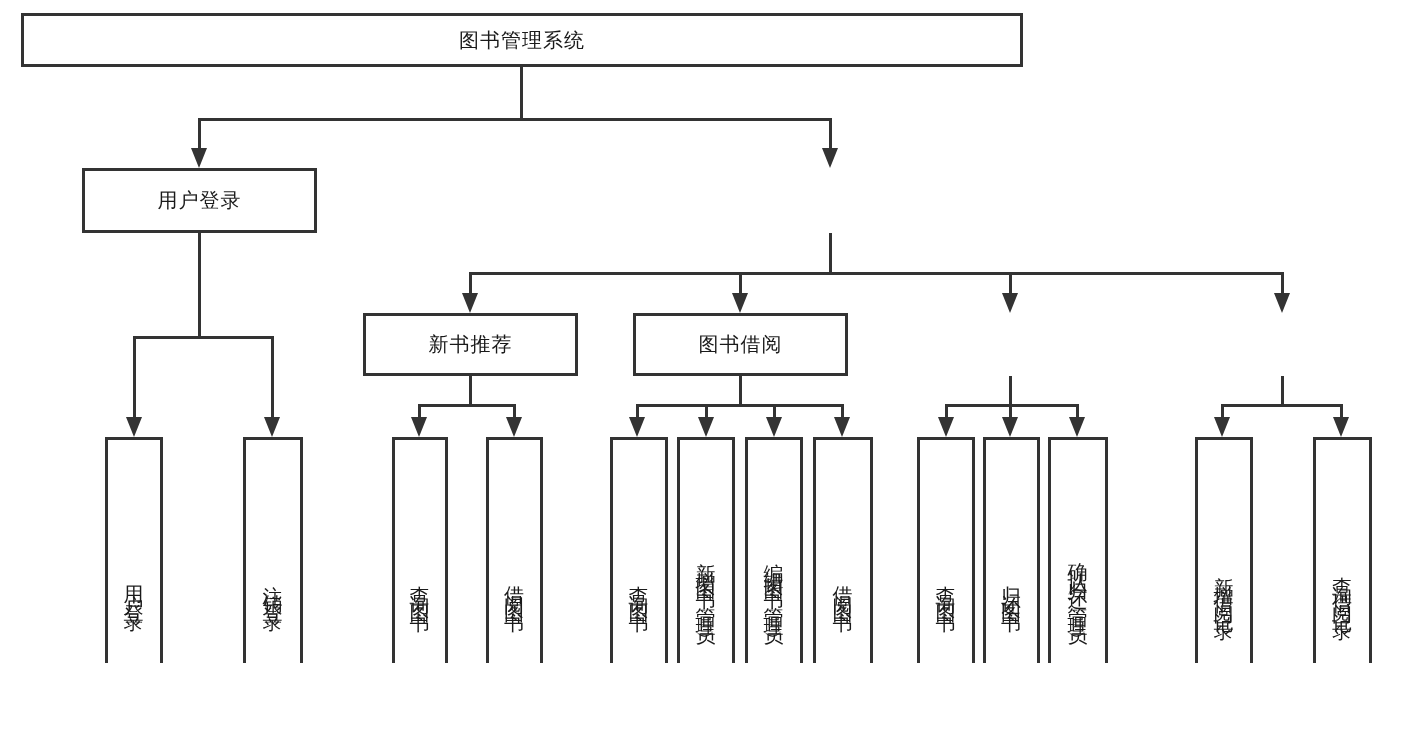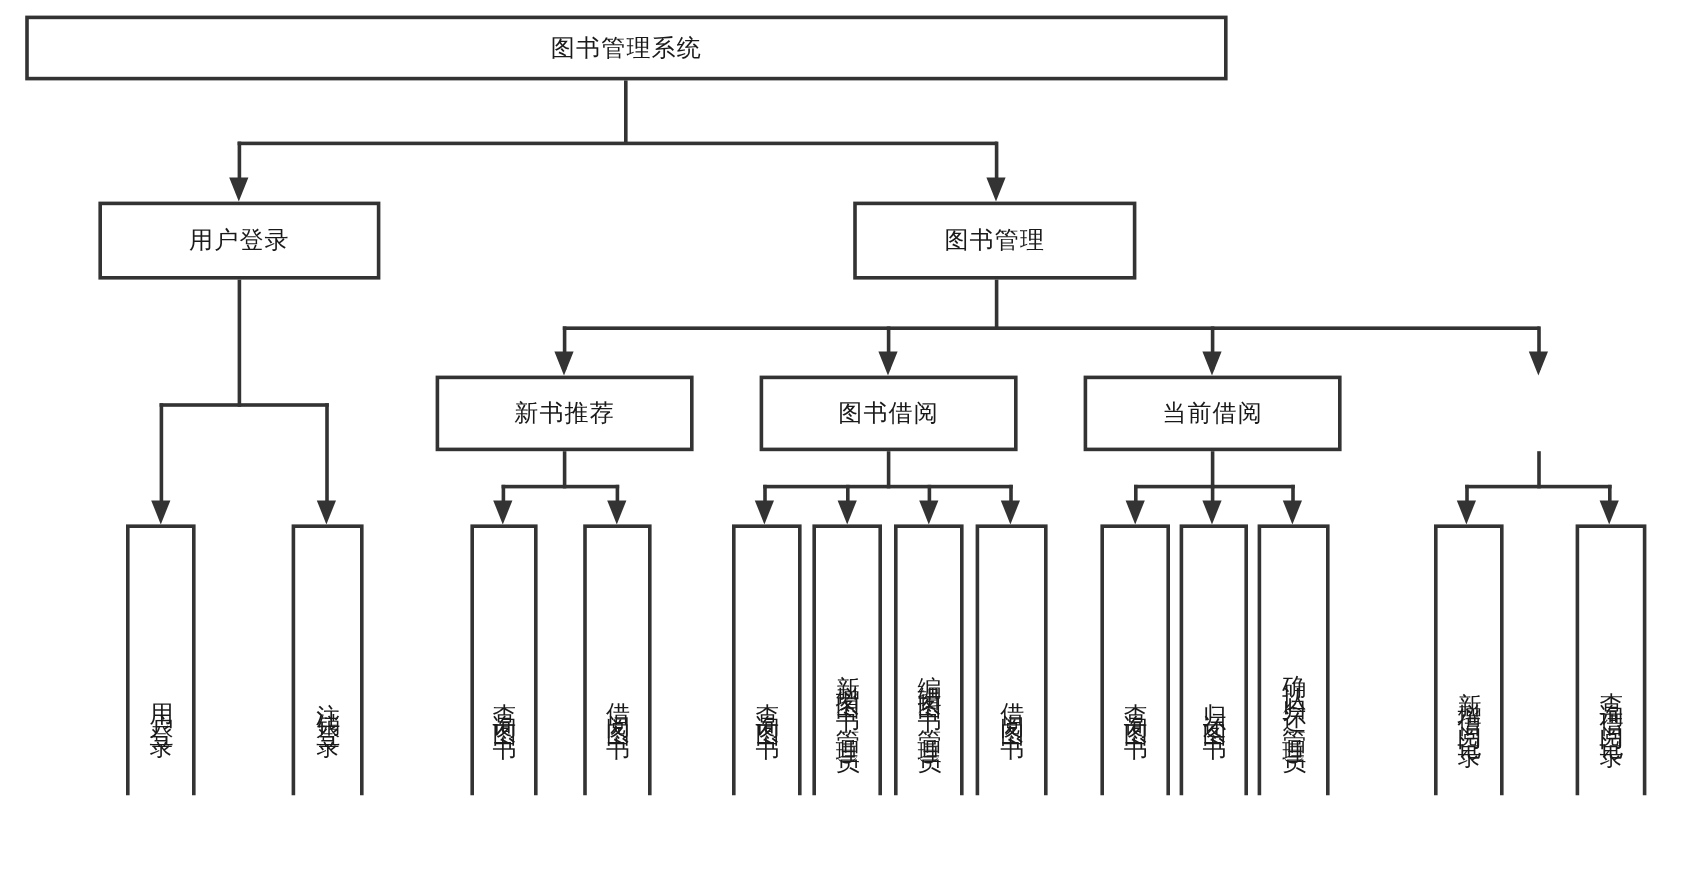--- a/index.html
+++ b/index.html
@@ -70,21 +70,20 @@
   <div>
     <div class="vline" style="left:520px;top:67px;height:52px;"></div>
     <div class="hline" style="left:198px;top:118px;width:633px;"></div>
     <div class="vline" style="left:198px;top:118px;height:36px;"></div>
     <div class="arrow" style="left:191px;top:148px;"></div>
     <div class="vline" style="left:829px;top:118px;height:36px;"></div>
     <div class="arrow" style="left:822px;top:148px;"></div>
   </div>
 
   <div class="hbox" style="left:82px;top:168px;width:235px;height:65px;">用户登录</div>
-  <div class="hbox" style="left:711px;top:168px;width:236px;height:65px;">图书管理</div>
 
   <div>
     <div class="vline" style="left:198px;top:233px;height:106px;"></div>
     <div class="hline" style="left:133px;top:336px;width:141px;"></div>
     <div class="vline" style="left:133px;top:336px;height:95px;"></div>
     <div class="arrow" style="left:126px;top:417px;"></div>
     <div class="vline" style="left:271px;top:336px;height:95px;"></div>
     <div class="arrow" style="left:264px;top:417px;"></div>
   </div>
 
@@ -96,21 +95,20 @@
     <div class="vline" style="left:739px;top:272px;height:36px;"></div>
     <div class="arrow" style="left:732px;top:293px;"></div>
     <div class="vline" style="left:1009px;top:272px;height:36px;"></div>
     <div class="arrow" style="left:1002px;top:293px;"></div>
     <div class="vline" style="left:1281px;top:272px;height:36px;"></div>
     <div class="arrow" style="left:1274px;top:293px;"></div>
   </div>
 
   <div class="hbox" style="left:363px;top:313px;width:215px;height:63px;">新书推荐</div>
   <div class="hbox" style="left:633px;top:313px;width:215px;height:63px;">图书借阅</div>
-  <div class="hbox" style="left:903px;top:313px;width:215px;height:63px;">当前借阅</div>
 
   <div>
     <div class="vline" style="left:469px;top:376px;height:31px;"></div>
     <div class="hline" style="left:418px;top:404px;width:98px;"></div>
     <div class="vline" style="left:418px;top:404px;height:27px;"></div>
     <div class="arrow" style="left:411px;top:417px;"></div>
     <div class="vline" style="left:513px;top:404px;height:27px;"></div>
     <div class="arrow" style="left:506px;top:417px;"></div>
   </div>
 

